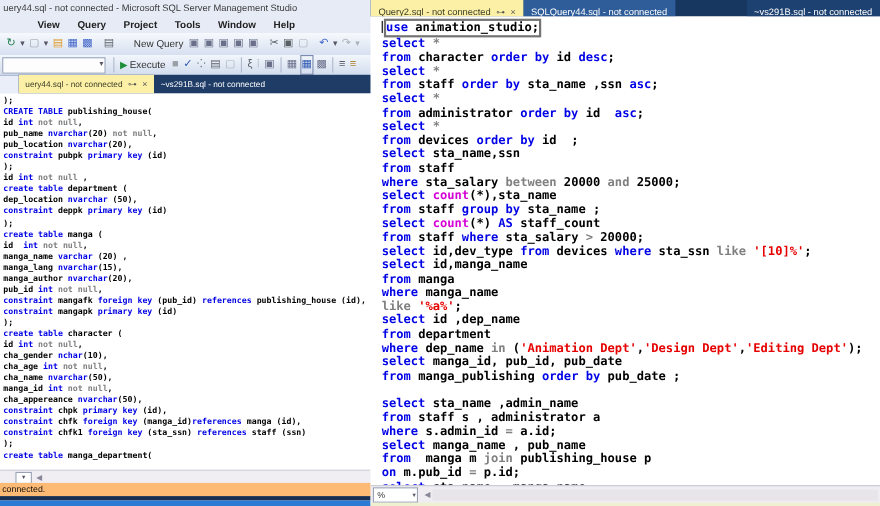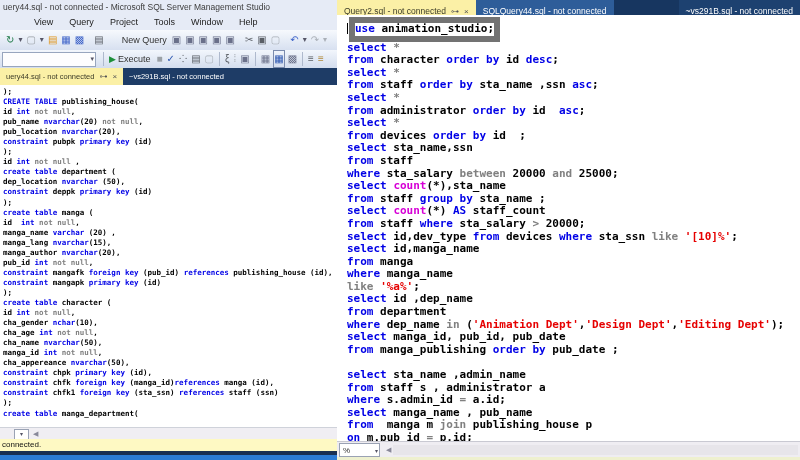--- a/index.html
+++ b/index.html
@@ -4,60 +4,60 @@
 <style>
   html,body{margin:0;padding:0;background:#000;}
   #screen{position:relative;width:800px;height:460px;overflow:hidden;
     font-family:"Liberation Sans",sans-serif;background:#e9eef8;}
   
   .win-left{position:absolute;left:0;top:0;width:337px;height:460px;}
   .titlebar{position:absolute;left:0;top:0;width:100%;height:14px;background:#e6ebf6;
     font-size:8.5px;color:#3b3b3b;line-height:14px;padding-left:3px;white-space:nowrap;overflow:hidden;}
   .menubar{position:absolute;left:0;top:14px;width:100%;height:16px;background:#e6ebf6;
     display:flex;align-items:center;padding-left:26px;}
-  .menubar .mi{font-size:9px;color:#222;padding:0 8px;line-height:16px;}
+  .menubar .mi{font-size:9px;color:#222;padding:0 8px;line-height:16px;font-weight:bold;}
   .tba{position:absolute;left:0;top:30px;width:100%;height:20px;
     background:linear-gradient(#f6f9fd,#d7e0f0);border-bottom:1px solid #bac7de;
     display:flex;align-items:center;padding-left:4px;}
   .tbb{position:absolute;left:0;top:50px;width:100%;height:18px;
     background:linear-gradient(#f2f6fc,#d3ddee);border-bottom:1px solid #a8b6d0;
     display:flex;align-items:center;padding-left:2px;}
   .tbtn{font-size:10px;color:#5a5f66;margin:0 2px;line-height:16px;}
   .tbtn.sm{font-size:8px;}
   .tsep{width:1px;height:14px;background:#aeb9cd;margin:0 3px;}
   .tlabel{font-size:9px;color:#333;margin:0 3px 0 16px;white-space:nowrap;}
   .combo{width:92px;height:13px;background:#fdfdfe;border:1px solid #97a5be;
     position:relative;margin-right:4px;}
   .combo .arr{position:absolute;right:1px;top:0;font-size:7px;color:#556;line-height:12px;}
   .exec-play{color:#1d8f3a;font-size:9px;margin:0 2px;}
   .exec-label{font-size:9px;color:#333;margin-right:4px;}
   
   .tabbar{position:absolute;left:0;width:100%;background:#1e3c66;display:flex;overflow:hidden;}
-  .win-left .tabbar{top:68px;height:17px;}
+  .win-left .tabbar{top:68px;height:17px;margin-left:17px;}
   .tab{display:flex;align-items:center;white-space:nowrap;padding:0 6px;color:#fff;}
   .win-left .tab{font-size:7.5px;}
   .tab.active{background:#fbf0a6;color:#3c3c28;}
   .tab .pin,.tab .cls{margin-left:5px;font-size:8px;color:#555;}
   
   .editor{position:absolute;background:#fff;overflow:hidden;
     font-family:"DejaVu Sans Mono","Liberation Mono",monospace;font-weight:bold;}
   .win-left .editor{left:0;top:85px;width:337px;height:342px;
     font-size:7.5px;line-height:10.05px;padding:2px 0 0 3px;}
   .cl{white-space:pre;}
   .t-k{color:#0000e6;} .t-i{color:#000;} .t-o{color:#808080;}
   .t-s{color:#e60000;} .t-f{color:#d600d6;}
-  .boxed{display:inline-block;border:6px solid #737373;}
+  .boxed{display:inline-block;border:2px solid #737373;}
   .caret{display:inline-block;width:1px;height:1em;background:#000;vertical-align:-2px;margin-right:1px;}
   
   .hscroll{position:absolute;left:0;top:427px;width:337px;height:12px;background:#f0eef3;
     border-top:1px solid #cfd2da;display:flex;align-items:center;}
   .hs-combo{width:13px;height:9px;border:1px solid #9aa2b4;background:#fff;font-size:6px;
     color:#556;text-align:center;line-height:8px;margin-left:14px;}
   .hs-arrow{font-size:7px;color:#889;margin-left:4px;}
-  .statusbar{position:absolute;left:0;top:439px;width:337px;height:12px;background:#fef9c3;
+  .statusbar{position:absolute;left:0;top:439px;width:337px;height:12px;background:#fdba74;
     font-size:8px;color:#111;line-height:12px;padding-left:2px;}
   .strip-navy{position:absolute;left:0;top:451px;width:337px;height:4px;background:#182f52;}
   .strip-blue{position:absolute;left:0;top:455px;width:337px;height:5px;background:#2b7bd4;}
   
   .win-right{position:absolute;left:337px;top:0;width:463px;height:460px;background:#fff;}
   .win-right .tabbar{top:0;height:15px;background:#173660;}
   .win-right .tab{font-size:8.5px;padding:11px 7px;}
   .win-right .tab.hl{background:#2e5d99;}
   .win-right .tab.dk{background:#1d4170;margin-left:auto;}
   .win-right .editor{left:0;top:15px;width:463px;height:426px;

